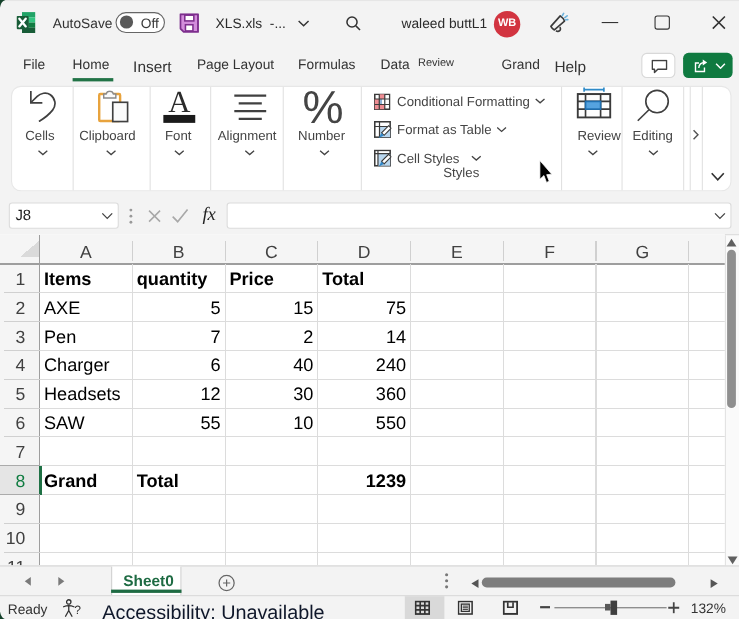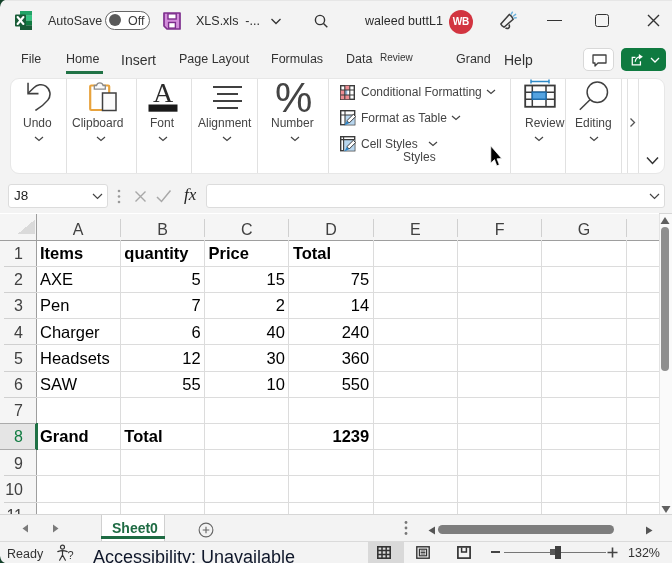--- a/index.html
+++ b/index.html
@@ -102,21 +102,21 @@
 <div class="sep" style="left:510px;top:78.5px;height:94px"></div>
 <div class="sep" style="left:565px;top:78.5px;height:94px"></div>
 <div class="sep" style="left:621px;top:78.5px;height:94px"></div>
 <div class="sep" style="left:627px;top:78.5px;height:94px"></div>
 <div class="sep" style="left:638px;top:78.5px;height:94px"></div>
 
 <svg class="abs" style="left:25px;top:82px" width="27" height="29" viewBox="0 0 26 28">
 <path d="M3 10.8 L8.5 5.5 C11.5 2.5 16.5 1.5 20 4 C24.5 7.2 25.5 13 22 17.5 C19.5 20.6 14.5 24.8 10 27.5" fill="none" stroke="#404040" stroke-width="1.5"></path>
 <path d="M2.9 0.8 L2.9 11.2 L13 11.2" fill="none" stroke="#404040" stroke-width="1.5"></path>
 </svg>
-<div class="lbl" style="left:23px;top:116px">Undo</div>
+<div class="lbl" style="left:23px;top:116px">Cells</div>
 <svg class="abs" style="left:34px;top:136px" width="10" height="6">
     <path d="M1 1 L5 4.5 L9 1" stroke="#444" stroke-width="1.2" fill="none"></path>
   </svg>
 
 <svg class="abs" style="left:88px;top:82px" width="32" height="32" viewBox="0 0 32 32">
 <rect x="2.2" y="3.5" width="19" height="24.5" rx="1" fill="none" stroke="#e8a33d" stroke-width="2.2"></rect>
 <path d="M8.5 3.5 a3.4 3.4 0 0 1 6.6 0 h2.2 v3.6 h-11 v-3.6 Z" fill="#fafafa" stroke="#8a8a8a" stroke-width="1.3"></path>
 <rect x="14.5" y="11" width="13.5" height="17.5" fill="#fbfbfb" stroke="#404040" stroke-width="1.5"></rect>
 </svg>
 <div class="lbl" style="left:72px;top:116px">Clipboard</div>

